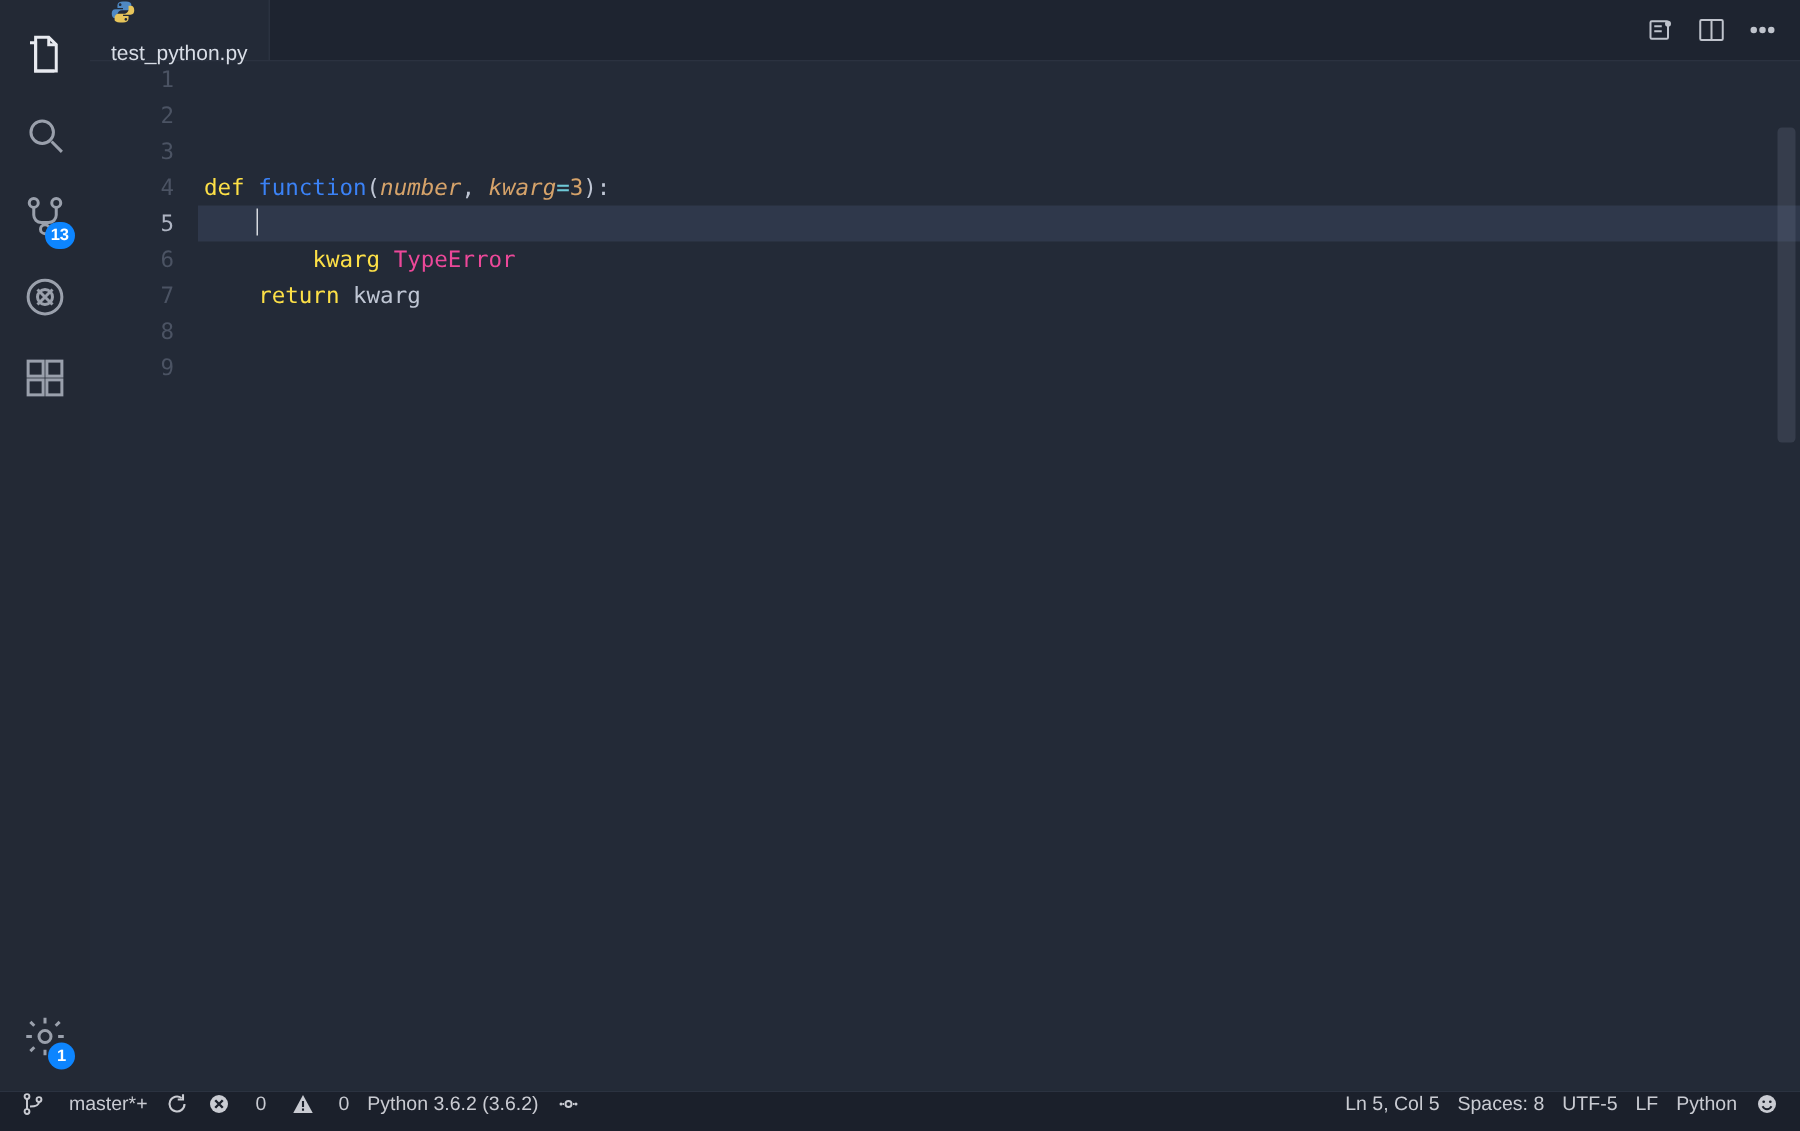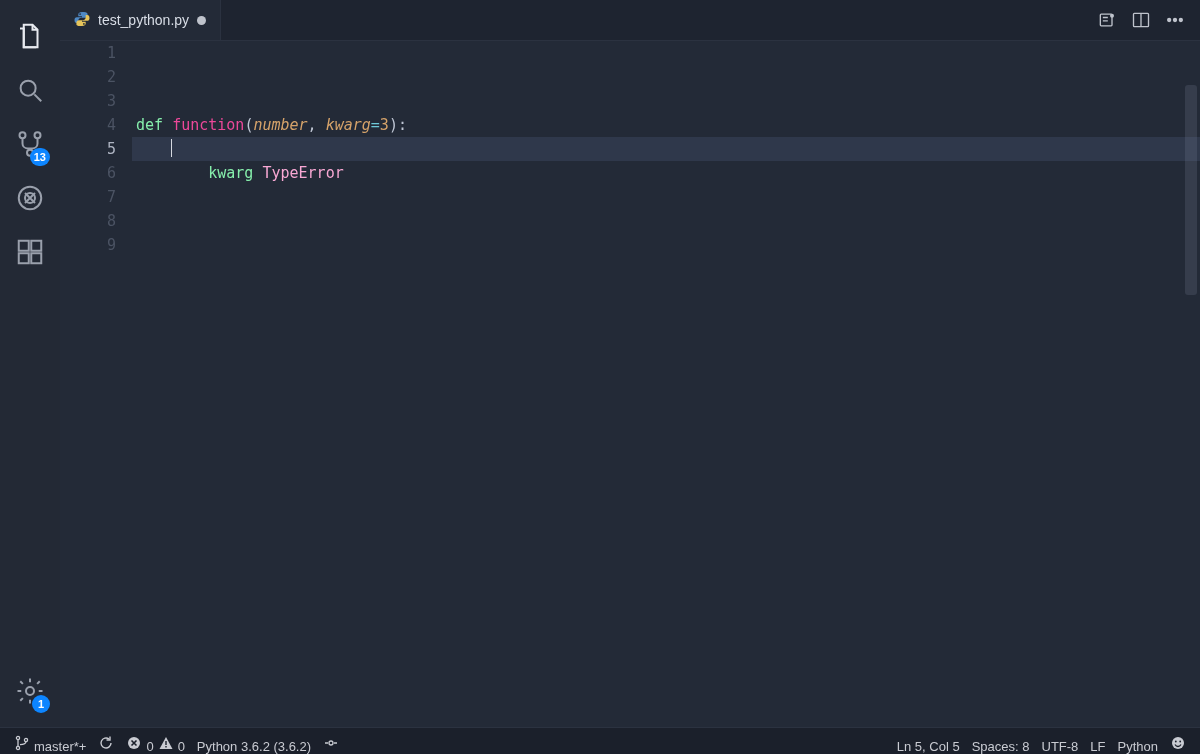--- a/index.html
+++ b/index.html
@@ -32,22 +32,22 @@
     display: flex;
     align-items: center;
     font-size: 13px;
     color: #c9cbd2;
     padding: 0 8px;
     border-top: 1px solid #2b3240;
   }
   .status-bar .spacer { flex: 1; }
   .status-item {
     display: flex;
-    align-items: flex-end;
-    gap: 4px;
+    align-items: flex-start;
+    gap: 16px;
     padding: 0 6px;
     height: 100%;
     cursor: pointer;
   }
   .status-item svg { width: 16px; height: 16px; fill: currentColor; }
 
   
   .activity-bar {
     width: 60px;
     background: #232935;
@@ -102,28 +102,28 @@
   
   .tabstrip {
     height: 40px;
     background: #1e2430;
     display: flex;
     align-items: stretch;
     border-bottom: 1px solid #2b3240;
   }
   .tab {
     display: flex;
-    align-items: center;
     gap: 8px;
     padding: 0 14px;
     background: #232a37;
     color: #d8dde6;
     font-size: 14px;
     border-right: 1px solid #2b3240;
     cursor: pointer;
+    flex-direction: column;
   }
   .tab .file-icon svg { width: 16px; height: 16px; }
   .tab .dirty-dot {
     width: 9px; height: 9px; border-radius: 50%;
     background: #bfc3cc;
   }
   .tabstrip .flex { flex: 1; }
   .tab-actions {
     display: flex;
     align-items: center;
@@ -178,23 +178,23 @@
     position: absolute;
     right: 3px;
     top: 44px;
     width: 12px;
     height: 210px;
     background: rgba(130, 140, 160, 0.20);
     border-radius: 3px;
   }
 
   
-  .tok-kw    { color: #86efac; }          
-  .tok-fn    { color: #ec4899; }          
-  .tok-type  { color: #f9a8d4; }          
+  .tok-kw    { color: #fde047; }          
+  .tok-fn    { color: #3b82f6; }          
+  .tok-type  { color: #ec4899; }          
   .tok-param { color: #d6a36a; font-style: italic; } 
   .tok-punc  { color: #bfc6d4; }
   .tok-var   { color: #bfc6d4; }
   .tok-op    { color: #6fc9d8; }
   .tok-num   { color: #d6a36a; }
 
 </style>
 </head>
 <body>
 
@@ -325,20 +325,21 @@
           <div class="code-line"></div>
           <div class="code-line"></div>
 
           <div class="code-line"><span class="tok-kw">def</span> <span class="tok-fn">function</span><span class="tok-punc">(</span><span class="tok-param">number</span><span class="tok-punc">, </span><span class="tok-param">kwarg</span><span class="tok-op">=</span><span class="tok-num">3</span><span class="tok-punc">):</span></div>
 
           <div class="code-line current">    <span class="cursor-caret"></span></div>
 
 
           <div class="code-line">        <span class="tok-kw">kwarg</span><span> </span><span class="tok-type">TypeError</span></div>
 
+          <div class="code-line">    <span class="tok-kw">return</span><span> </span><span class="tok-var">kwarg</span></div>
 
           <div class="code-line"></div>
         </div>
 
         <div class="scroll-thumb"></div>
       </div>
     </div>
 
   </div>
 
@@ -400,21 +401,21 @@
 
     <div class="spacer"></div>
 
     <div class="status-item">
       <span>Ln 5, Col 5</span>
     </div>
     <div class="status-item">
       <span>Spaces: 8</span>
     </div>
     <div class="status-item">
-      <span>UTF-8</span>
+      <span>UTF-5</span>
     </div>
     <div class="status-item">
       <span>LF</span>
     </div>
     <div class="status-item">
       <span>Python</span>
     </div>
     <div class="status-item">
       <span>
         <svg viewBox="0 0 16 16">

